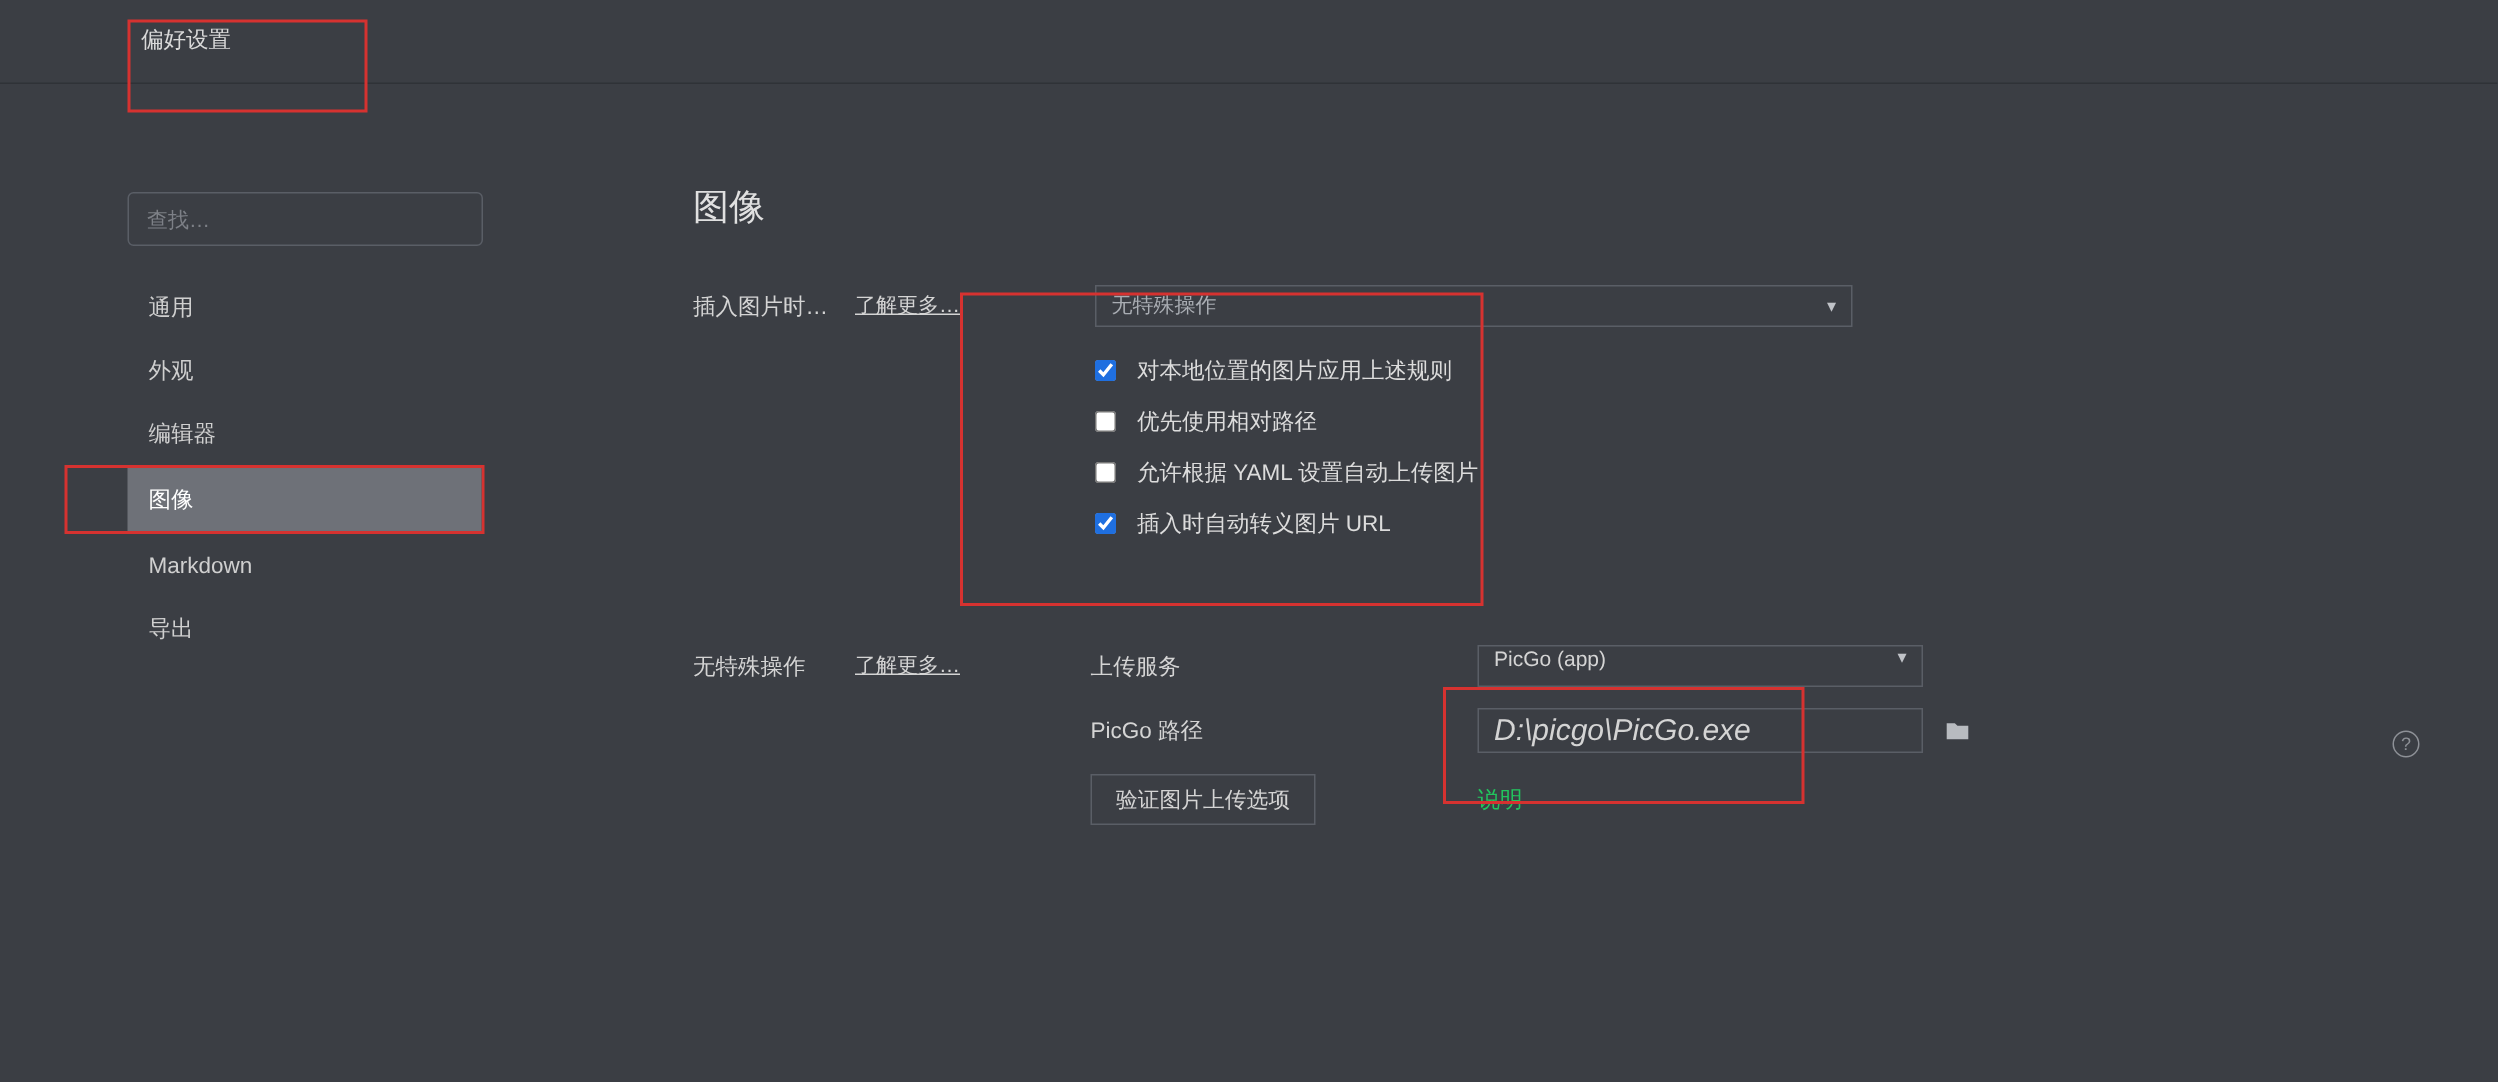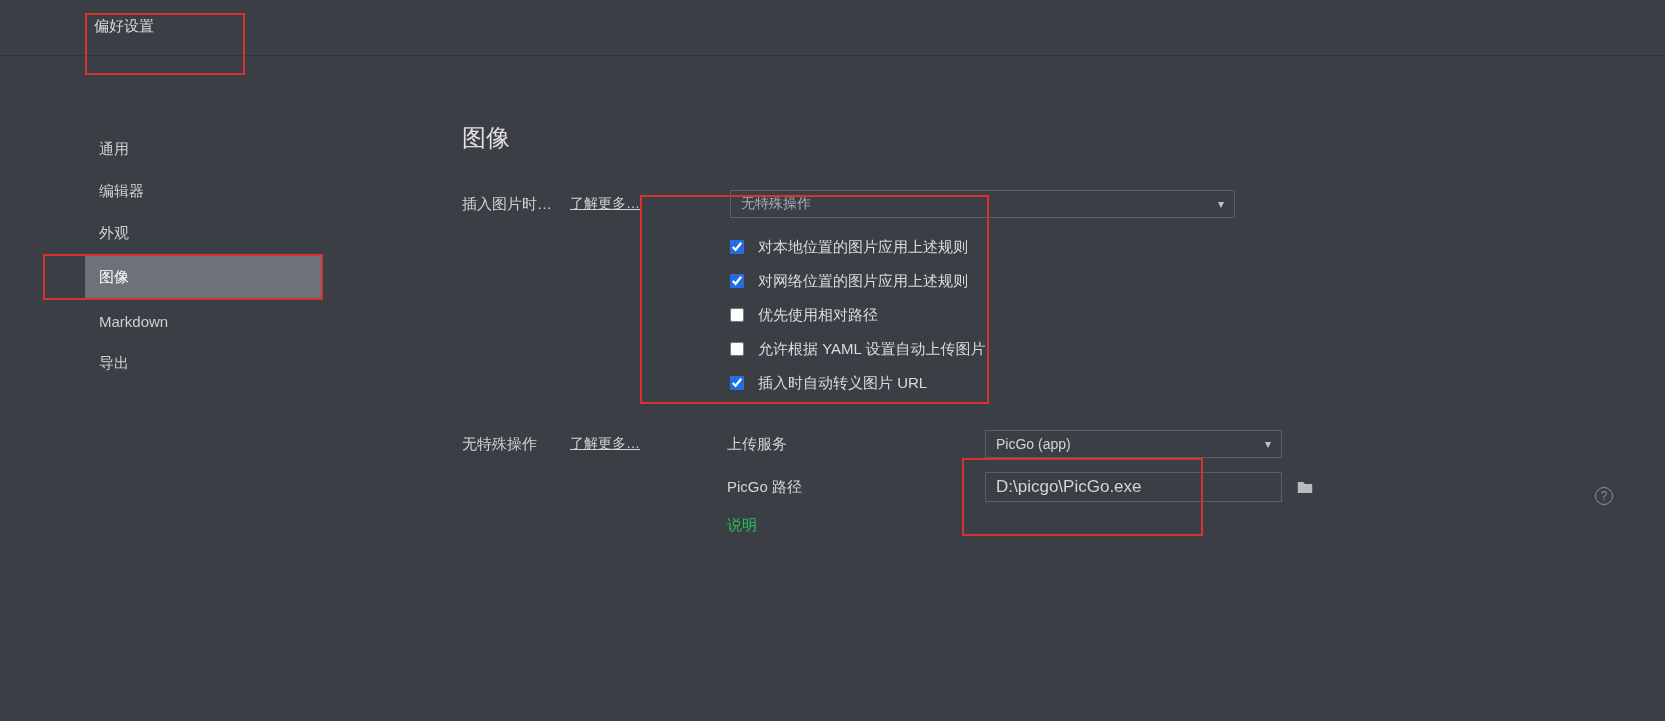--- a/index.html
+++ b/index.html
@@ -173,21 +173,21 @@
   }
 
   .select-narrow {
     width: 297px;
     height: 28px;
     border: 1px solid #5a5e66;
     background: transparent;
     color: #d4d4d4;
     font-size: 14px;
     display: flex;
-    align-items: center;
+    align-items: flex-start;
     justify-content: space-between;
     padding: 0 10px;
     cursor: pointer;
   }
   .select-narrow .chev { font-size: 12px; color: #c0c3c8; }
 
   .path-row-frame {
     position: absolute;
     left: 962px;
     top: 458px;
@@ -196,23 +196,24 @@
     border: 2px solid #d63230;
     pointer-events: none;
   }
 
   .path-input {
     width: 297px;
     height: 30px;
     border: 1px solid #5a5e66;
     background: transparent;
     color: #d4d4d4;
-    font-size: 17px;
+    font-size: 20px;
     padding: 0 10px;
     outline: none;
+    font-style: italic;
   }
   .folder-icon {
     margin-left: 14px;
     width: 18px;
     height: 15px;
     display: inline-block;
     cursor: pointer;
   }
   .folder-icon svg { display: block; }
 
@@ -252,29 +253,30 @@
 </style>
 </head>
 <body>
 
 <div class="titlebar"></div>
 <div class="title-box">
   <span>偏好设置</span>
 </div>
 
 <div class="sidebar">
+  <input class="search" type="text" placeholder="查找…" style="">
 
   <div class="nav-item">
     <span>通用</span>
   </div>
   <div class="nav-item">
+    <span>外观</span>
+  </div>
+  <div class="nav-item">
     <span>编辑器</span>
-  </div>
-  <div class="nav-item">
-    <span>外观</span>
   </div>
   <div class="nav-wrap-active">
     <div class="nav-item active">
       <span>图像</span>
     </div>
   </div>
   <div class="nav-item">
     <span>Markdown</span>
   </div>
   <div class="nav-item">
@@ -296,24 +298,20 @@
 
   <div class="help-icon">
     <span>?</span>
   </div>
 </div>
 
 <div class="check-block">
   <label class="check-row">
     <input type="checkbox" checked="" style="">
     <span>对本地位置的图片应用上述规则</span>
-  </label>
-  <label class="check-row">
-    <input type="checkbox" checked="" style="">
-    <span>对网络位置的图片应用上述规则</span>
   </label>
   <label class="check-row">
     <input type="checkbox" style="">
     <span>优先使用相对路径</span>
   </label>
   <label class="check-row">
     <input type="checkbox" style="">
     <span>允许根据 YAML 设置自动上传图片</span>
   </label>
   <label class="check-row">
@@ -342,17 +340,22 @@
     <input class="path-input" type="text" value="D:\picgo\PicGo.exe" style="">
     <span class="folder-icon">
       <svg viewBox="0 0 20 16" width="18" height="15">
         <path fill="#b8bbc0" d="M2 2h6l2 2h8v10H2z"></path>
       </svg>
     </span>
   </div>
 
   <div class="u-row" style="margin-top:6px">
     <div class="u-label-col"></div>
+    <span style="width:258px">
+      <button class="btn">
+        <span>验证图片上传选项</span>
+      </button>
+    </span>
     <span class="link-like">说明</span>
   </div>
 </div>
 
 <div class="path-row-frame"></div>
 
 </body></html>

